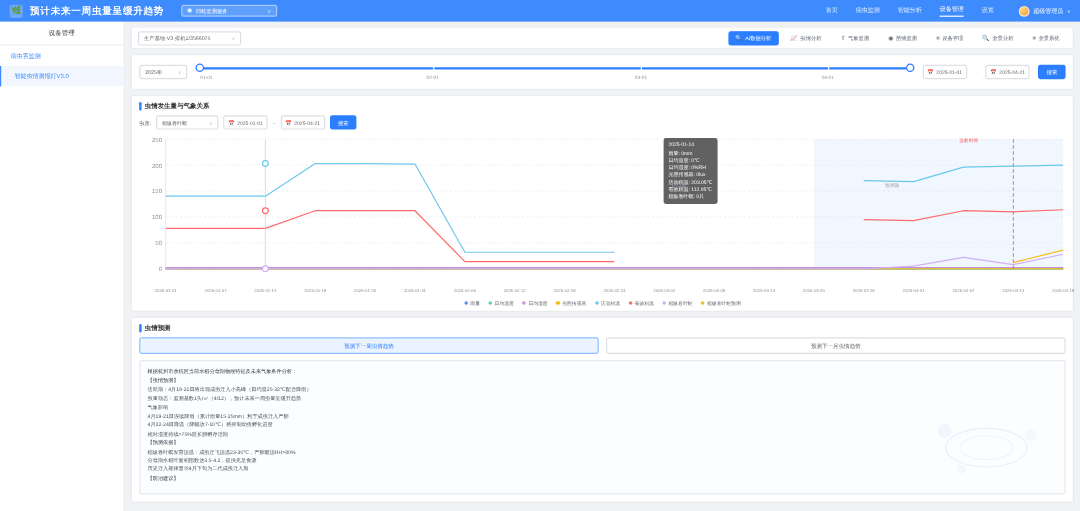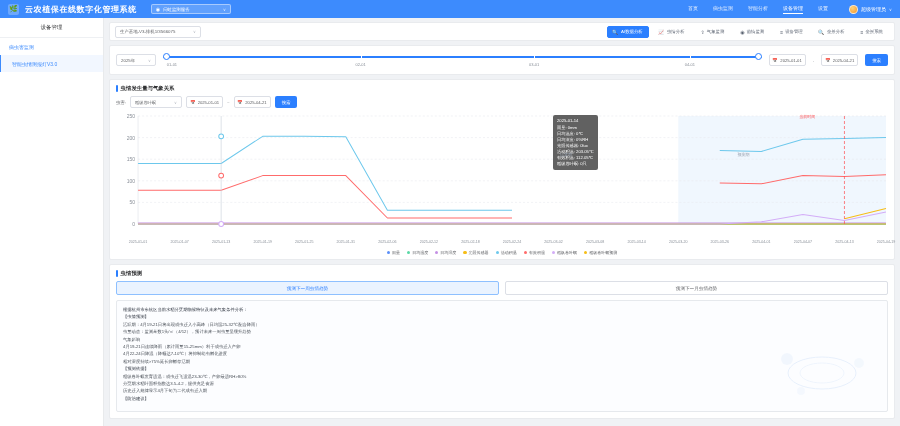--- a/index.html
+++ b/index.html
@@ -200,21 +200,21 @@
   .wm {
     position: absolute; right: 10px; bottom: 8px; opacity: .4;
     pointer-events: none;
   }
 </style>
 </head>
 <body>
 
 <div class="app-header">
   <div class="logo-mark">🌿</div>
-  <div class="app-title">云农植保在线数字化管理系统</div>
+  <div class="app-title">预计未来一周虫量呈缓升趋势</div>
   <div class="region-select">
     <span class="pin">◉</span>
     <span>问蛙监测服务</span>
     <span class="caret">∨</span>
   </div>
   <div class="nav">
     <div class="nav-item">首页</div>
     <div class="nav-item">病虫监测</div>
     <div class="nav-item">智能分析</div>
     <div class="nav-item active">设备管理</div>

